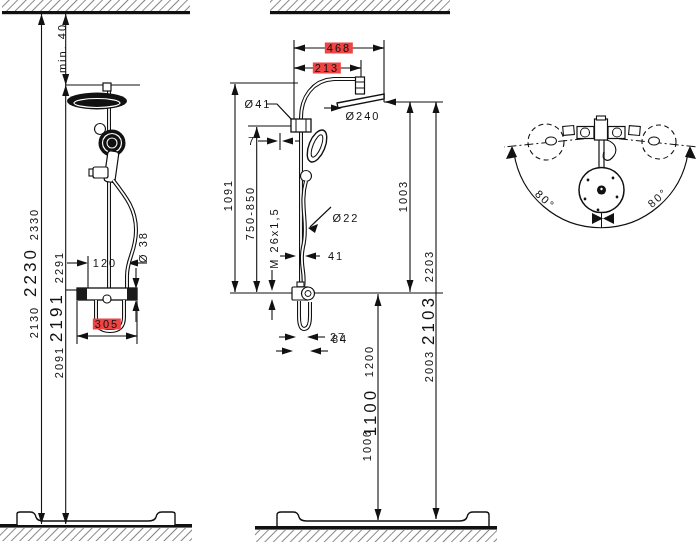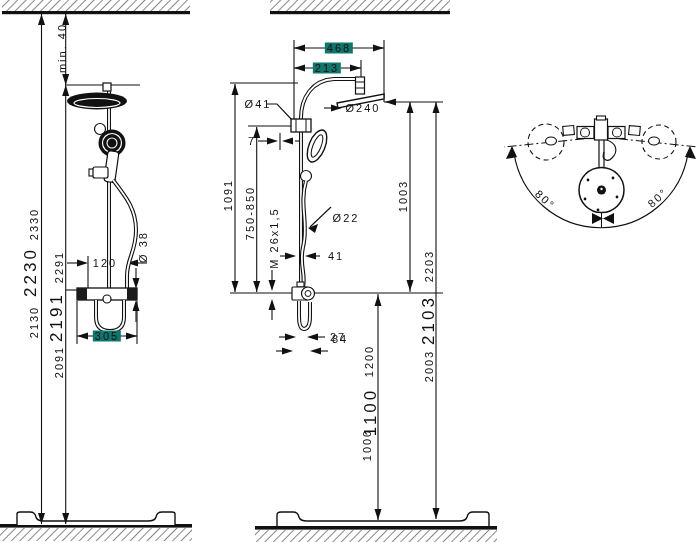--- a/index.html
+++ b/index.html
@@ -3,21 +3,21 @@
 <meta charset="utf-8">
 <style>
   html,body{margin:0;padding:0;background:#fff;}
   #canvas{position:relative;width:700px;height:542px;background:#ffffff;overflow:hidden;
           font-family:"Liberation Sans","DejaVu Sans",sans-serif;}
   #art{position:absolute;left:0;top:0;}
   .lbl{position:absolute;color:#111;white-space:nowrap;transform:translate(-50%,-50%);
        font-size:11px;letter-spacing:2px;line-height:1;}
   .lbl.l{font-size:17px;letter-spacing:3px;}
   .lbl.rot{transform:translate(-50%,-50%) rotate(-90deg);}
-  .lbl.bg{background:#0f766e;padding:0 2px;}
+  .lbl.bg{background:#ef4444;padding:0 2px;}
 </style>
 </head>
 <body>
 
 <div id="canvas">
 
 <svg id="art" width="700" height="542" viewBox="0 0 700 542">
   <defs>
     <pattern id="hatch" width="6" height="6" patternUnits="userSpaceOnUse" patternTransform="rotate(45)">
       <line x1="0" y1="0" x2="0" y2="6" stroke="#222" stroke-width="1.1"></line>
@@ -215,26 +215,26 @@
 
 <div class="lbl s rot" style="left:62px;top:48px">min. 40</div>
 <div class="lbl s rot" style="left:34px;top:224px">2330</div>
 <div class="lbl l rot" style="left:30px;top:272px">2230</div>
 <div class="lbl s rot" style="left:34px;top:322px">2130</div>
 <div class="lbl s rot" style="left:59px;top:267px">2291</div>
 <div class="lbl l rot" style="left:56px;top:317px">2191</div>
 <div class="lbl s rot" style="left:59px;top:362px">2091</div>
 <div class="lbl s" style="left:105px;top:263px">120</div>
 <div class="lbl s rot" style="left:143px;top:247px">Ø 38</div>
-<div class="lbl s bg" style="left:107px;top:336px">305</div>
+<div class="lbl s bg" style="left:107px;top:324px">305</div>
 
 <div class="lbl s bg" style="left:339px;top:48px">468</div>
 <div class="lbl s bg" style="left:327px;top:68px">213</div>
 <div class="lbl s" style="left:258px;top:104px">Ø41</div>
-<div class="lbl s" style="left:363px;top:108px">Ø240</div>
+<div class="lbl s" style="left:363px;top:116px">Ø240</div>
 <div class="lbl s" style="left:252px;top:141px">7</div>
 <div class="lbl s rot" style="left:228px;top:195px">1091</div>
 <div class="lbl s rot" style="left:250px;top:213px">750-850</div>
 <div class="lbl s rot" style="left:274px;top:238px">M 26x1,5</div>
 <div class="lbl s" style="left:346px;top:218px">Ø22</div>
 <div class="lbl s" style="left:336px;top:256px">41</div>
 <div class="lbl s" style="left:338px;top:337px">27</div>
 <div class="lbl s" style="left:340px;top:339px">84</div>
 <div class="lbl s rot" style="left:403px;top:196px">1003</div>
 <div class="lbl s rot" style="left:429px;top:266px">2203</div>

